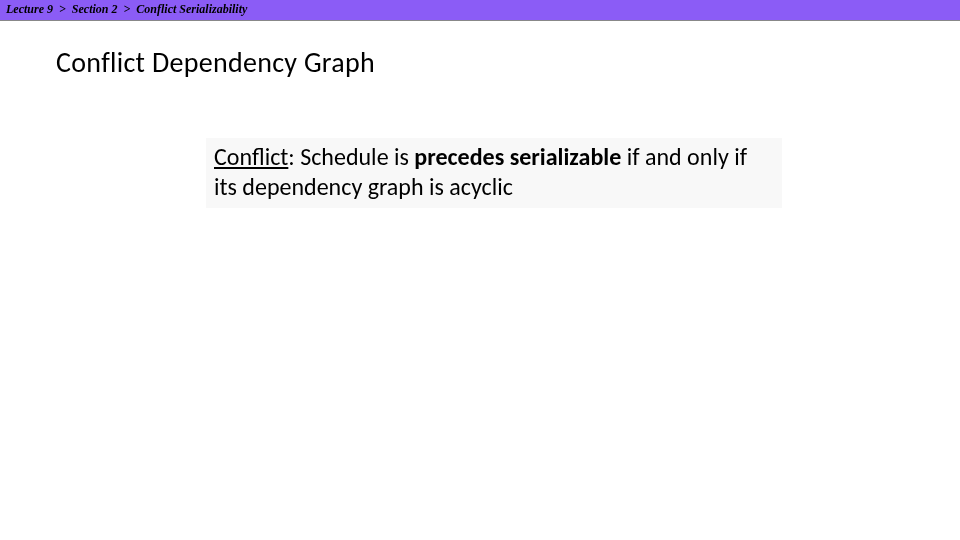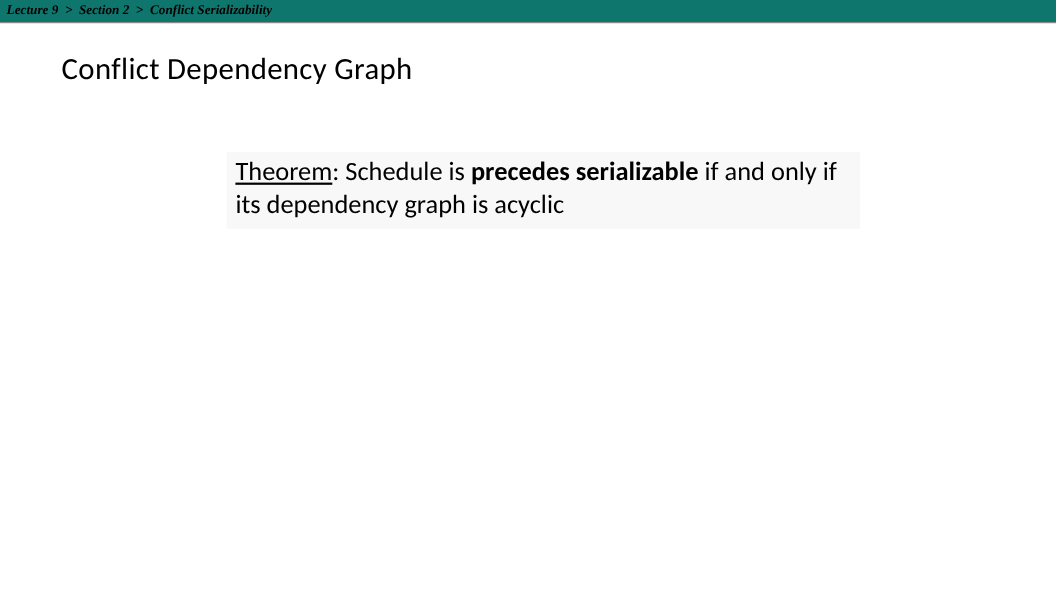--- a/index.html
+++ b/index.html
@@ -6,21 +6,21 @@
     margin: 0;
     padding: 0;
     width: 960px;
     height: 540px;
     background: #ffffff;
     font-family: "Calibri", "Segoe UI", Arial, sans-serif;
     color: #000;
     overflow: hidden;
   }
   .breadcrumb-bar {
-    background: #0f766e;
+    background: #8b5cf6;
     border-bottom: 1px solid #888;
     padding: 2px 6px 3px 6px;
     font-family: "Comic Sans MS", "Segoe Script", cursive;
     font-style: italic;
     font-weight: bold;
     font-size: 12px;
     color: #000;
   }
   .breadcrumb-bar span {
     font-family: inherit;
@@ -79,15 +79,15 @@
 </div>
 
 <div class="content">
   <h1 class="title">Conflict Dependency Graph</h1>
 
 
 
   <div style="height:28px"></div>
 
   <div class="theorem-box">
-    <span class="theorem-label">Theorem</span><span>: Schedule is </span><b>precedes serializable</b><span> if and only if its dependency graph is acyclic</span>
+    <span class="theorem-label">Conflict</span><span>: Schedule is </span><b>precedes serializable</b><span> if and only if its dependency graph is acyclic</span>
   </div>
 </div>
 
 </body></html>

